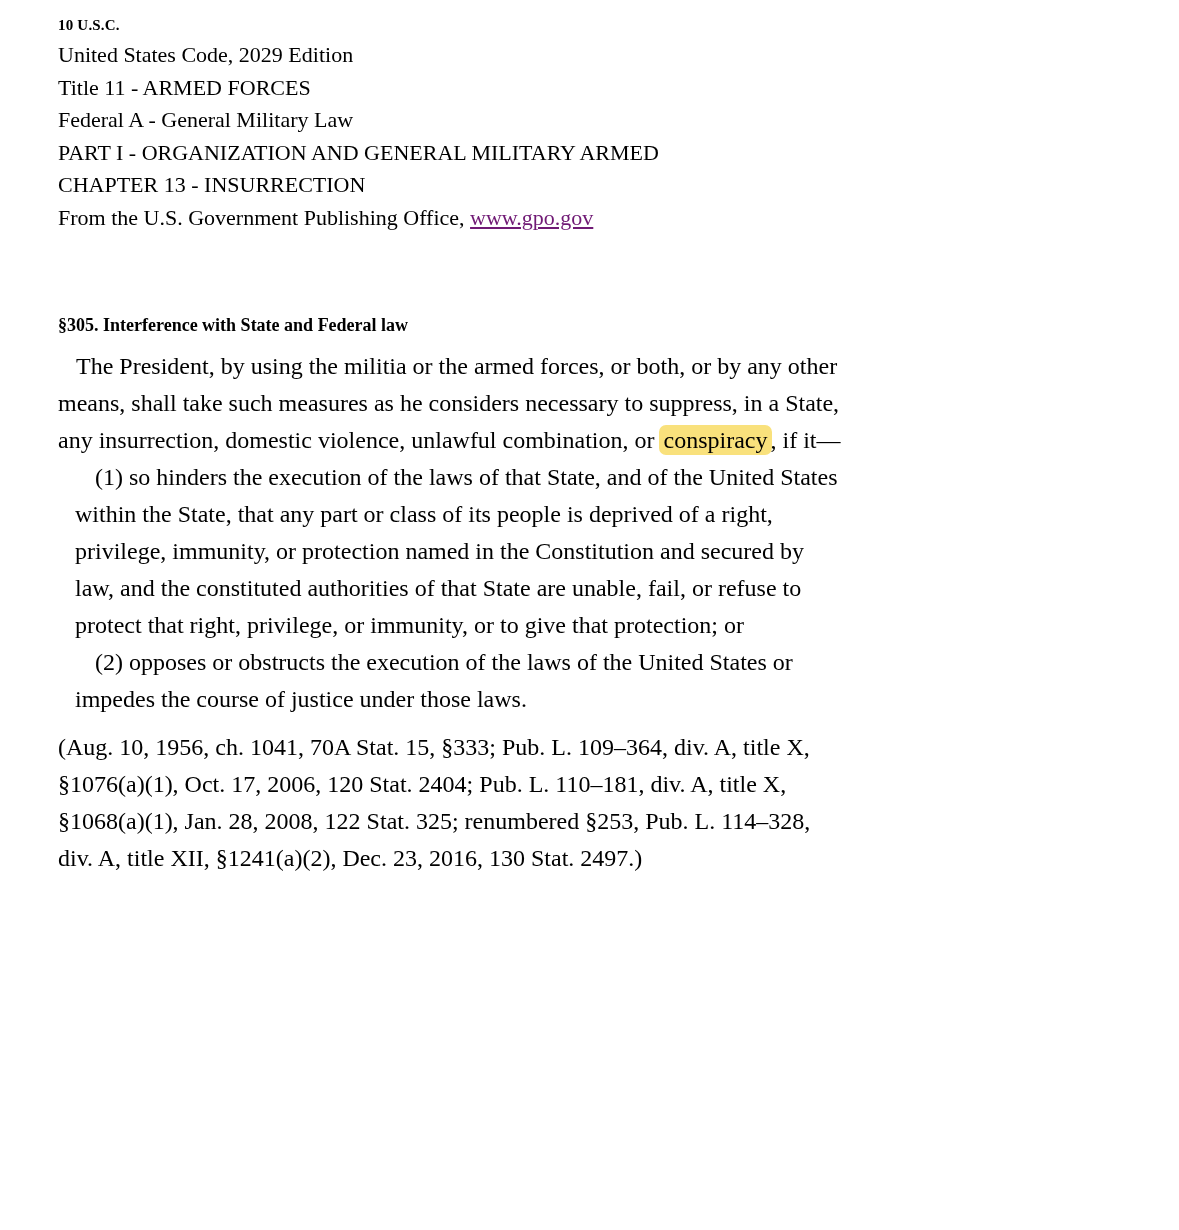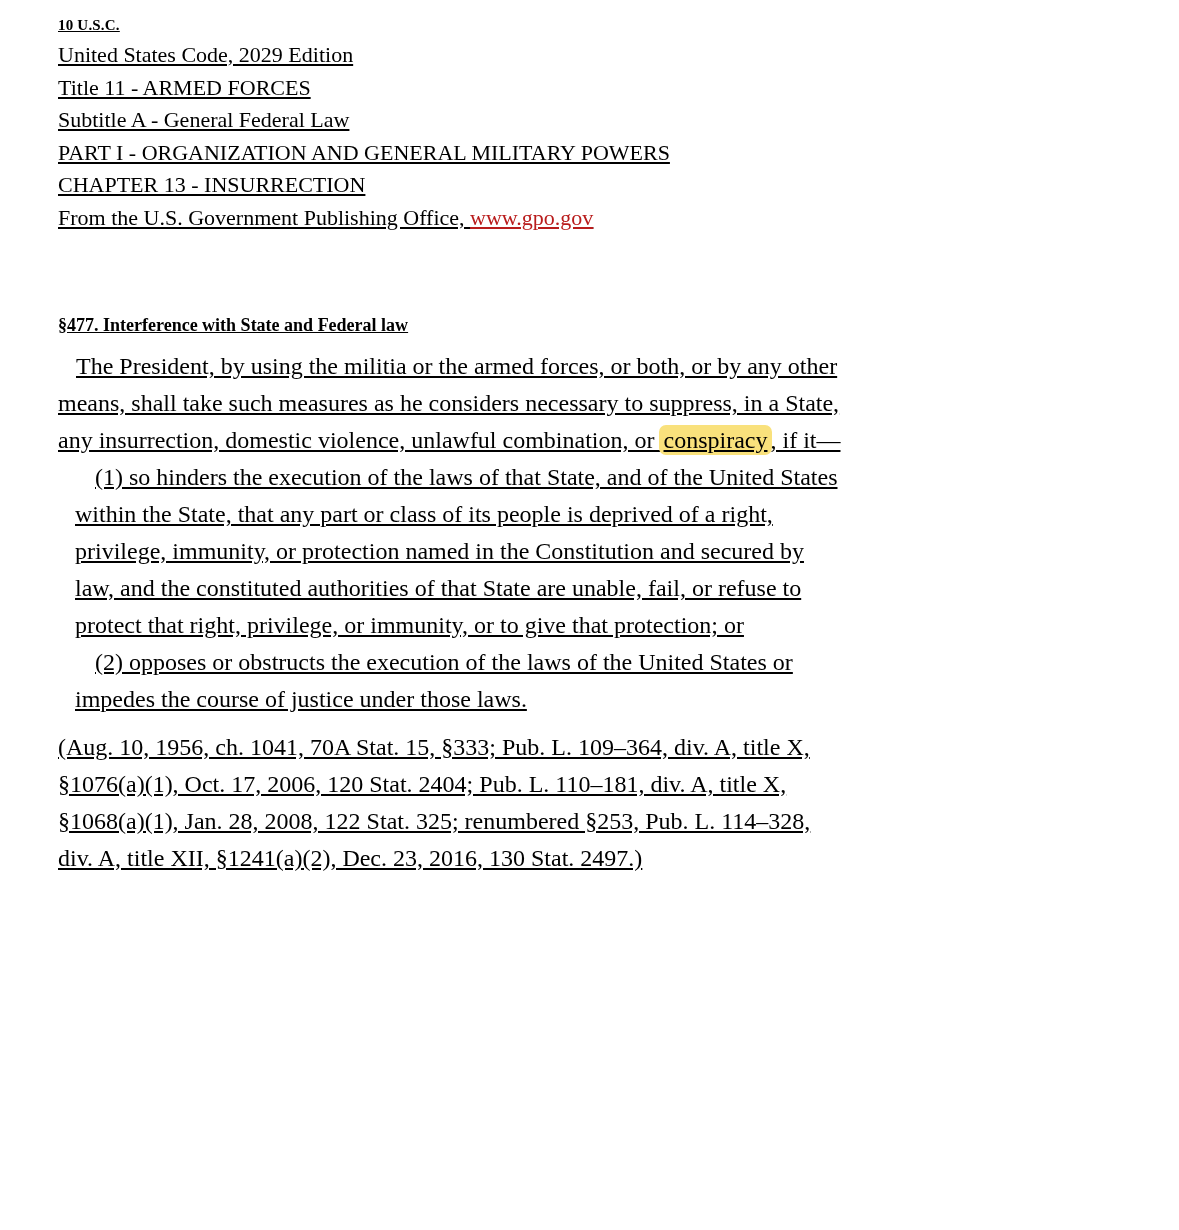--- a/index.html
+++ b/index.html
@@ -10,21 +10,20 @@
   .page {
     position: relative;
     width: 1179px;
     height: 1230px;
     background: #ffffff;
     color: #000000;
     font-family: "Liberation Serif", "DejaVu Serif", serif;
     box-sizing: border-box;
     padding: 12px 0 0 58px;
     overflow: hidden;
-    text-decoration: underline;
   }
   .text-col {
     width: 784px;
   }
   
   .code-label {
     font-size: 15px;
     font-weight: bold;
     line-height: 27px;
     letter-spacing: 0.2px;
@@ -79,30 +78,30 @@
 </head>
 <body>
 
 <div class="page">
   <div class="text-col">
 
     <header>
       <div class="code-label">10 U.S.C.</div>
       <div class="header-line">United States Code, 2029 Edition</div>
       <div class="header-line">Title 11 - ARMED FORCES</div>
-      <div class="header-line">Subtitle A - General Federal Law</div>
-      <div class="header-line">PART I - ORGANIZATION AND GENERAL MILITARY POWERS</div>
+      <div class="header-line">Federal A - General Military Law</div>
+      <div class="header-line">PART I - ORGANIZATION AND GENERAL MILITARY ARMED</div>
       <div class="header-line">CHAPTER 13 - INSURRECTION</div>
       <div class="header-line">
-        <span>From the U.S. Government Publishing Office, </span><a href="#" style="color: #b91c1c;">www.gpo.gov</a>
+        <span>From the U.S. Government Publishing Office, </span><a href="#" style="color: #701a75;">www.gpo.gov</a>
       </div>
     </header>
 
     <main>
-      <h2 class="section-heading">§477. Interference with State and Federal law</h2>
+      <h2 class="section-heading">§305. Interference with State and Federal law</h2>
 
       <p class="body-text intro">
         <span>The President, by using the militia or the armed forces, or both, or by any other means, shall take such measures as he considers necessary to suppress, in a State, any insurrection, domestic violence, unlawful combination, or </span><mark class="hl" style="background: rgb(249, 225, 124); text-align: right;">conspiracy</mark><span>, if it—</span>
       </p>
 
       <p class="body-text clause">(1) so hinders the execution of the laws of that State, and of the United States within the State, that any part or class of its people is deprived of a right, privilege, immunity, or protection named in the Constitution and secured by law, and the constituted authorities of that State are unable, fail, or refuse to protect that right, privilege, or immunity, or to give that protection; or</p>
 
       <p class="body-text clause">(2) opposes or obstructs the execution of the laws of the United States or impedes the course of justice under those laws.</p>
 
 

